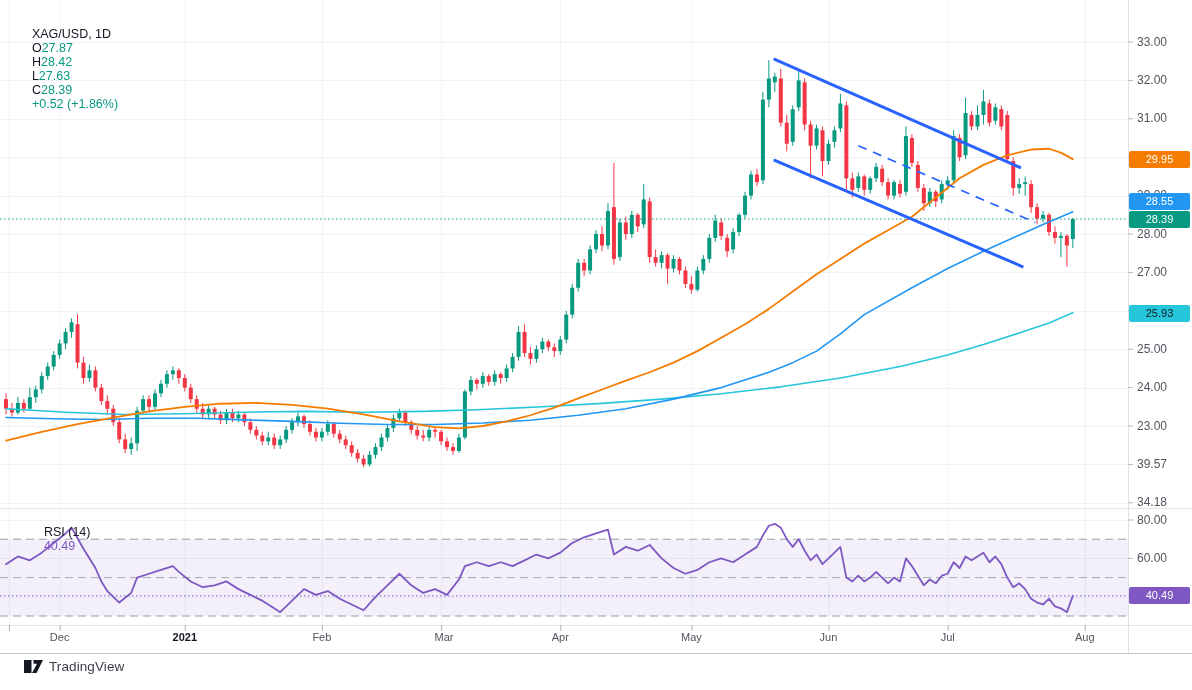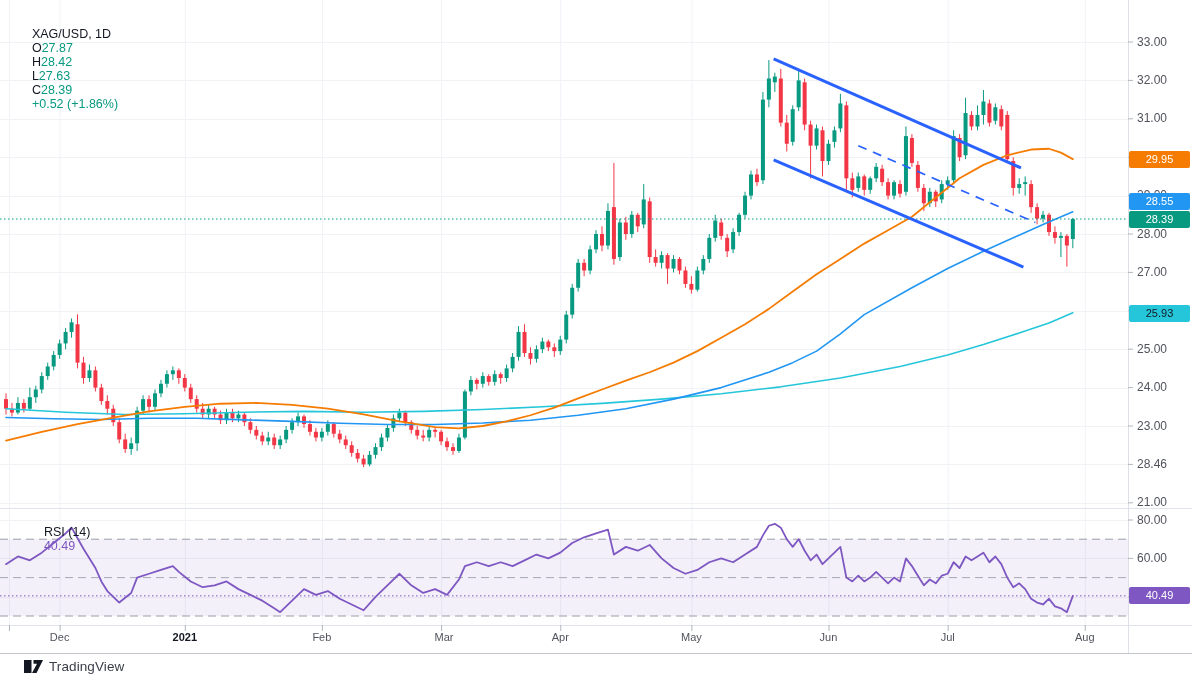--- a/index.html
+++ b/index.html
@@ -491,22 +491,22 @@
       <div class="axis-label" style="top: 73.9px;">32.00</div>
       <div class="axis-label" style="top: 112.3px;">31.00</div>
       <div class="axis-label" style="top: 150.7px;">30.00</div>
       <div class="axis-label" style="top: 189.1px;">29.00</div>
       <div class="axis-label" style="top: 227.5px;">28.00</div>
       <div class="axis-label" style="top: 265.9px;">27.00</div>
       <div class="axis-label" style="top: 304.3px;">26.00</div>
       <div class="axis-label" style="top: 342.7px;">25.00</div>
       <div class="axis-label" style="top: 381.1px;">24.00</div>
       <div class="axis-label" style="top: 419.5px;">23.00</div>
-      <div class="axis-label" style="top: 457.9px;">28.46</div>
-      <div class="axis-label" style="top: 496.3px;">21.00</div>
+      <div class="axis-label" style="top: 457.9px;">39.57</div>
+      <div class="axis-label" style="top: 496.3px;">34.18</div>
       <div class="axis-label" style="top: 513.5px;">80.00</div>
       <div class="axis-label" style="top: 551.9px;">60.00</div>
       <div class="axis-label" style="top: 590.3px;">40.00</div>
     </div>
   <div id="time-axis">
       <div class="time-label" style="left: 59.64px;">Dec</div>
       <div class="time-label bold" style="left: 184.8px;">2021</div>
       <div class="time-label" style="left: 321.88px;">Feb</div>
       <div class="time-label" style="left: 444px; text-align: center;">Mar</div>
       <div class="time-label" style="left: 560.28px;">Apr</div>

